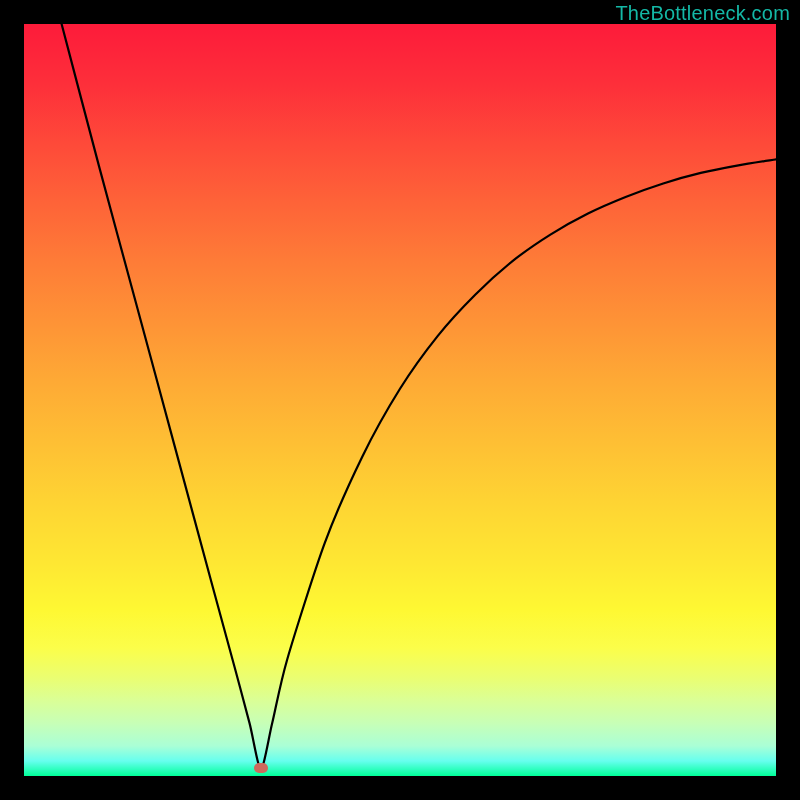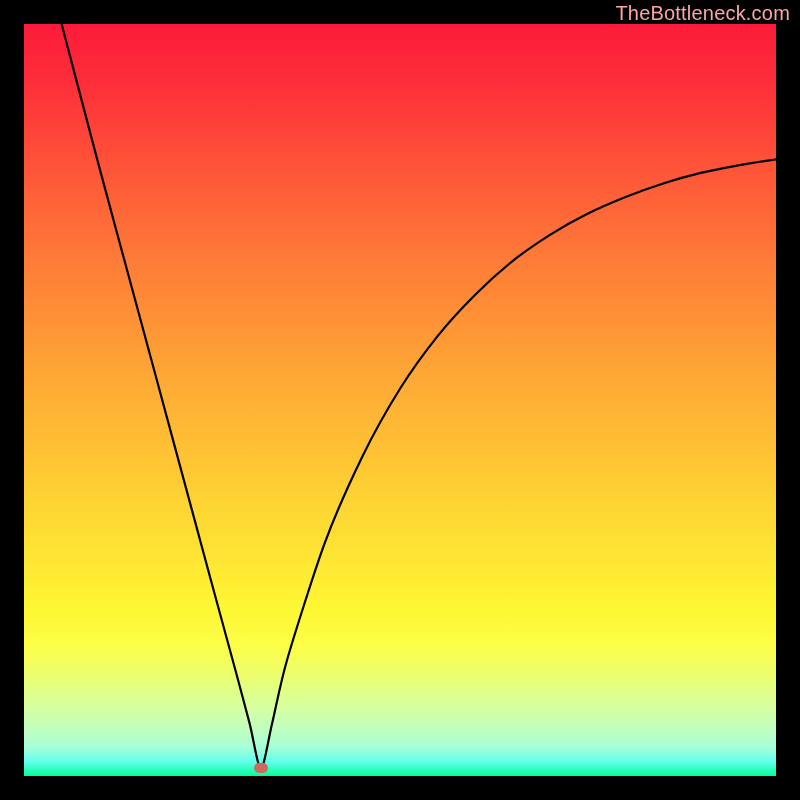--- a/index.html
+++ b/index.html
@@ -48,21 +48,21 @@
       #c7ffb7 93%,
       #aaffd6 96%,
       #67ffee 98%,
       #00ff99 100%
     );
   }
   .attribution {
     position: absolute;
     top: 2px;
     right: 10px;
-    color: #fca5a5;
+    color: #14b8a6;
     font-size: 20px;
     letter-spacing: 0.2px;
     font-weight: 500;
   }
   svg.curve {
     position: absolute;
     left: 0; top: 0;
     width: 752px;
     height: 752px;
   }

